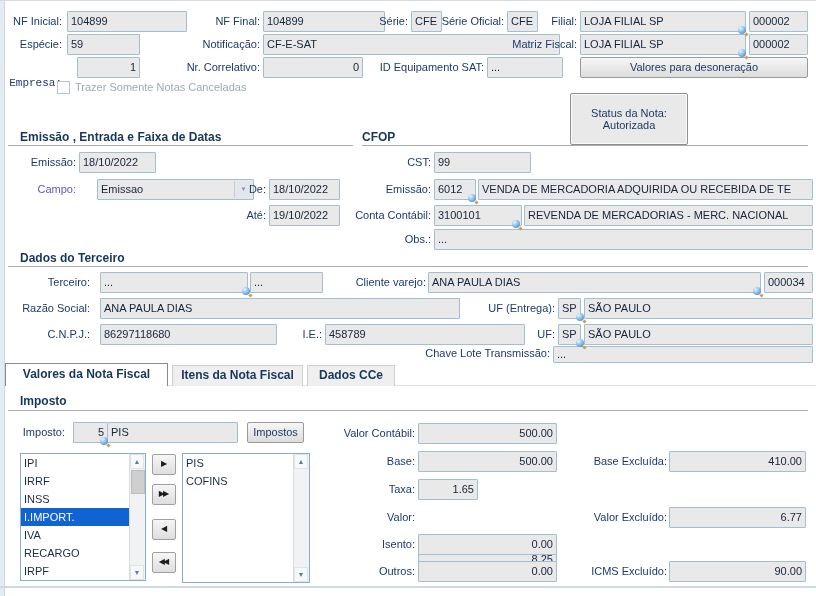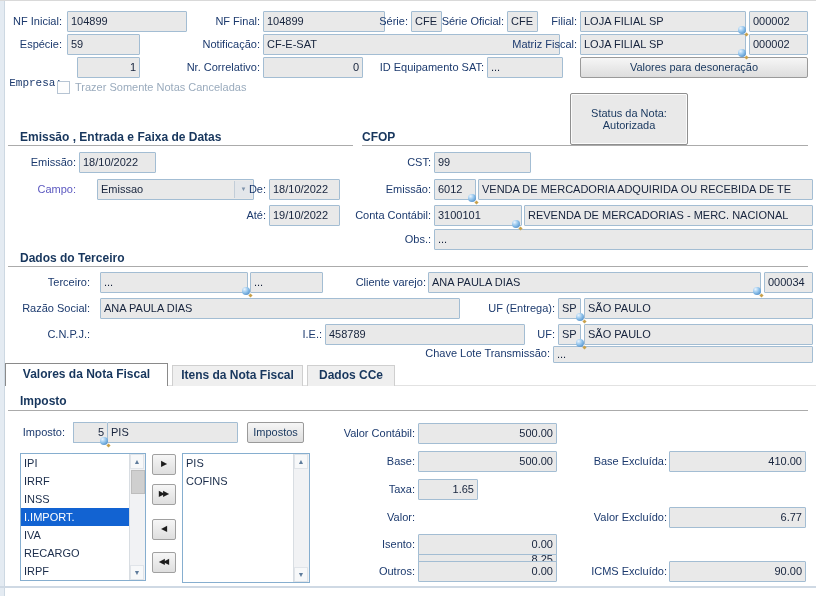--- a/index.html
+++ b/index.html
@@ -129,20 +129,21 @@
   <div class="fld" style="left:428px;top:271px;width:333px;">ANA PAULA DIAS</div>
   <span class="lookup" style="left:753px;top:286px;"></span>
   <div class="fld" style="left:764px;top:271px;width:49px;">000034</div>
   <div class="lbl" style="left:14px;top:297px;width:76px;">Razão Social:</div>
   <div class="fld" style="left:100px;top:297px;width:360px;">ANA PAULA DIAS</div>
   <div class="lbl" style="left:470px;top:297px;width:85px;">UF (Entrega):</div>
   <div class="fld" style="left:558px;top:297px;width:23px;">SP</div>
   <span class="lookup" style="left:576px;top:312px;"></span>
   <div class="fld" style="left:584px;top:297px;width:229px;">SÃO PAULO</div>
   <div class="lbl" style="left:18px;top:323px;width:72px;">C.N.P.J.:</div>
+  <div class="fld" style="left:100px;top:323px;width:177px;">86297118680</div>
   <div class="lbl" style="left:298px;top:323px;width:24px;">I.E.:</div>
   <div class="fld" style="left:325px;top:323px;width:200px;">458789</div>
   <div class="lbl" style="left:530px;top:323px;width:25px;">UF:</div>
   <div class="fld" style="left:558px;top:323px;width:23px;">SP</div>
   <span class="lookup" style="left:576px;top:338px;"></span>
   <div class="fld" style="left:584px;top:323px;width:229px;">SÃO PAULO</div>
   <div class="lbl" style="left:410px;top:343px;width:140px;line-height:18px;">Chave Lote Transmissão:</div>
   <div class="fld" style="left:553px;top:345px;width:260px;height:17px;line-height:15px;">...</div>
 
   <div class="tabline"></div>

